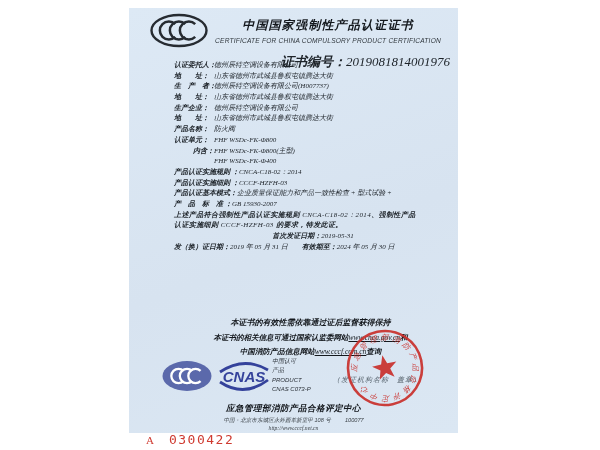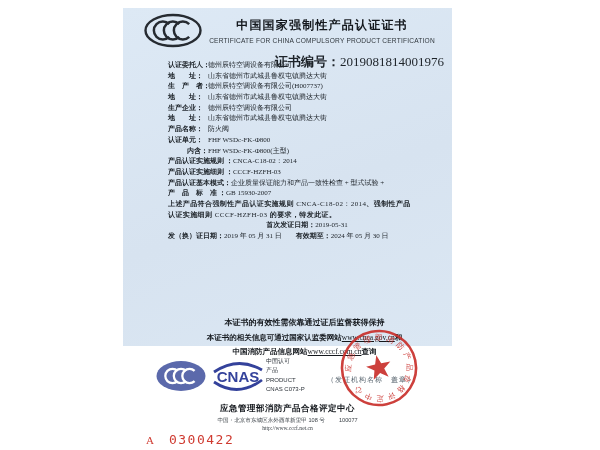--- a/index.html
+++ b/index.html
@@ -1,19 +1,19 @@
 <!DOCTYPE html>
 <html><head>
 <meta charset="utf-8">
 <style>
   html,body{margin:0;padding:0;}
   .canvas{position:relative;width:600px;height:450px;background:#ffffff;overflow:hidden;
           font-family:"Liberation Sans",sans-serif;color:#1d2329;}
-  .paper{position:absolute;left:123px;top:8px;width:329px;height:338px;
-         background:linear-gradient(160deg,#dde9f5 0%,#d7e3f0 55%,#dbe7f3 100%);}
+  .paper{position:absolute;left:129px;top:8px;width:329px;height:425px;
+         background:linear-gradient(160deg,#dde9f5 0%,#d7e3f0 55%,#dbe7f3 100%);font-style:italic;}
   
   .logo-top{position:absolute;left:19px;top:4px;}
   .titles{position:absolute;left:72px;top:9px;width:254px;text-align:center;}
   .t-cn{font-size:12px;font-weight:bold;letter-spacing:1.2px;color:#14181d;white-space:nowrap;}
   .t-en{font-size:6.6px;letter-spacing:0.2px;color:#2f363c;margin-top:3px;white-space:nowrap;}
   .certno{position:absolute;right:8px;top:45px;font-size:13px;white-space:nowrap;}
   .certno .lab{font-weight:bold;}
   .ser{font-family:"Liberation Serif","DejaVu Serif",serif;}
   
   .bodytxt{position:absolute;left:45px;right:6px;top:52px;font-size:7px;line-height:10.7px;}
@@ -75,20 +75,21 @@
     <div class="bodytxt">
       <div class="row"><span class="lab">认证委托人：</span><span class="val">德州辰特空调设备有限公司</span></div>
       <div class="row"><span class="lab">地　　址：</span><span class="val">山东省德州市武城县鲁权屯镇腾达大街</span></div>
       <div class="row"><span class="lab">生　产　者：</span><span class="val">德州辰特空调设备有限公司(H007737)</span></div>
       <div class="row"><span class="lab">地　　址：</span><span class="val">山东省德州市武城县鲁权屯镇腾达大街</span></div>
       <div class="row"><span class="lab">生产企业：</span><span class="val">德州辰特空调设备有限公司</span></div>
       <div class="row"><span class="lab">地　　址：</span><span class="val">山东省德州市武城县鲁权屯镇腾达大街</span></div>
       <div class="row"><span class="lab">产品名称：</span><span class="val">防火阀</span></div>
       <div class="row"><span class="lab">认证单元：</span><span class="val">FHF WSDc-FK-Φ800</span></div>
       <div class="row"><span class="lab r">内含：</span><span class="val">FHF WSDc-FK-Φ800(主型)</span></div>
+      <div class="row"><span class="ind"></span><span class="val">FHF WSDc-FK-Φ400</span></div>
       <div class="row"><span class="b">产品认证实施规则 ：</span><span class="val">CNCA-C18-02：2014</span></div>
       <div class="row"><span class="b">产品认证实施细则 ：</span><span class="val">CCCF-HZFH-03</span></div>
       <div class="row"><span class="b">产品认证基本模式：</span><span class="val">企业质量保证能力和产品一致性检查 + 型式试验 +</span></div>
       <div class="row"><span class="b">产　品　标　准 ：</span><span class="val">GB 15930-2007</span></div>
       <div class="row stmt"><span>上述产品符合强制性产品认证实施规则 </span><span class="val">CNCA-C18-02：2014</span><span>、强制性产品</span></div>
       <div class="row stmt"><span>认证实施细则 </span><span class="val">CCCF-HZFH-03</span><span> 的要求，特发此证。</span></div>
       <div class="row center"><span class="b">首次发证日期：</span><span class="val">2019-05-31</span></div>
       <div class="row"><span class="b">发（换）证日期：</span><span class="val">2019 年 05 月 31 日</span><span class="gap8"></span><span class="b">有效期至：</span><span class="val">2024 年 05 月 30 日</span></div>
     </div>
 

